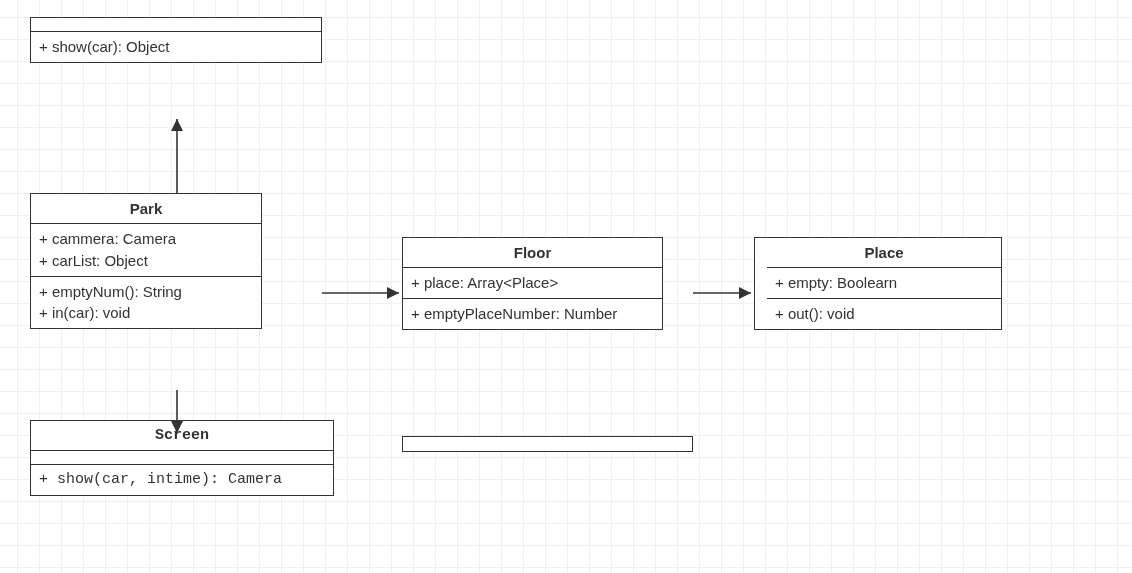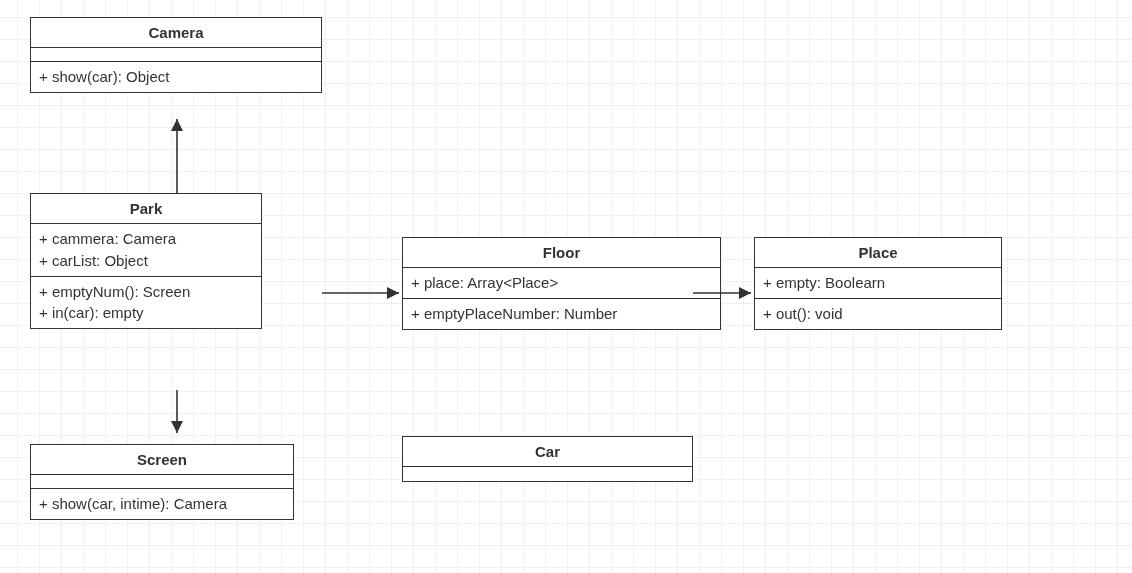--- a/index.html
+++ b/index.html
@@ -45,69 +45,67 @@
     position: absolute;
     left: 0; top: 0;
     width: 1132px; height: 573px;
     pointer-events: none;
   }
 </style>
 </head>
 <body>
 
 <div class="class-box" style="left:30px; top:17px; width:292px;">
-  <div class="class-title">Camera</div>
   <div class="class-section empty"></div>
   <div class="class-section">
     <div class="member">+ show(car): Object</div>
   </div>
 </div>
 
 <div class="class-box" style="left:30px; top:193px; width:232px;">
   <div class="class-title">Park</div>
   <div class="class-section">
     <div class="member">+ cammera: Camera</div>
     <div class="member">+ carList: Object</div>
   </div>
   <div class="class-section">
-    <div class="member">+ emptyNum(): Screen</div>
-    <div class="member">+ in(car): empty</div>
+    <div class="member">+ emptyNum(): String</div>
+    <div class="member">+ in(car): void</div>
   </div>
 </div>
 
-<div class="class-box" style="left:402px; top:237px; width:319px;">
+<div class="class-box" style="left:402px; top:237px; width:261px;">
   <div class="class-title">Floor</div>
   <div class="class-section">
     <div class="member">+ place: Array&lt;Place&gt;</div>
   </div>
   <div class="class-section">
     <div class="member">+ emptyPlaceNumber: Number</div>
   </div>
 </div>
 
-<div class="class-box" style="left:754px; top:237px; width:248px;">
+<div class="class-box" style="left:754px; top:237px; width:248px;padding-left:12px;">
   <div class="class-title">Place</div>
   <div class="class-section">
     <div class="member">+ empty: Boolearn</div>
   </div>
   <div class="class-section">
     <div class="member">+ out(): void</div>
   </div>
 </div>
 
-<div class="class-box" style="left:30px; top:444px; width:264px;">
+<div class="class-box" style="left:30px; top:420px; width:304px;font-family:Liberation Mono, monospace;">
   <div class="class-title">Screen</div>
   <div class="class-section empty"></div>
   <div class="class-section">
     <div class="member">+ show(car, intime): Camera</div>
   </div>
 </div>
 
 <div class="class-box" style="left:402px; top:436px; width:291px;">
-  <div class="class-title">Car</div>
   <div class="class-section empty"></div>
 </div>
 
 <svg class="connectors">
   <defs>
     <marker id="arrow" viewBox="0 0 12 12" refX="11" refY="6" markerWidth="9" markerHeight="9" orient="auto-start-reverse">
       <path d="M 1 1 L 11 6 L 1 11 z" fill="#333"></path>
     </marker>
   </defs>
 

